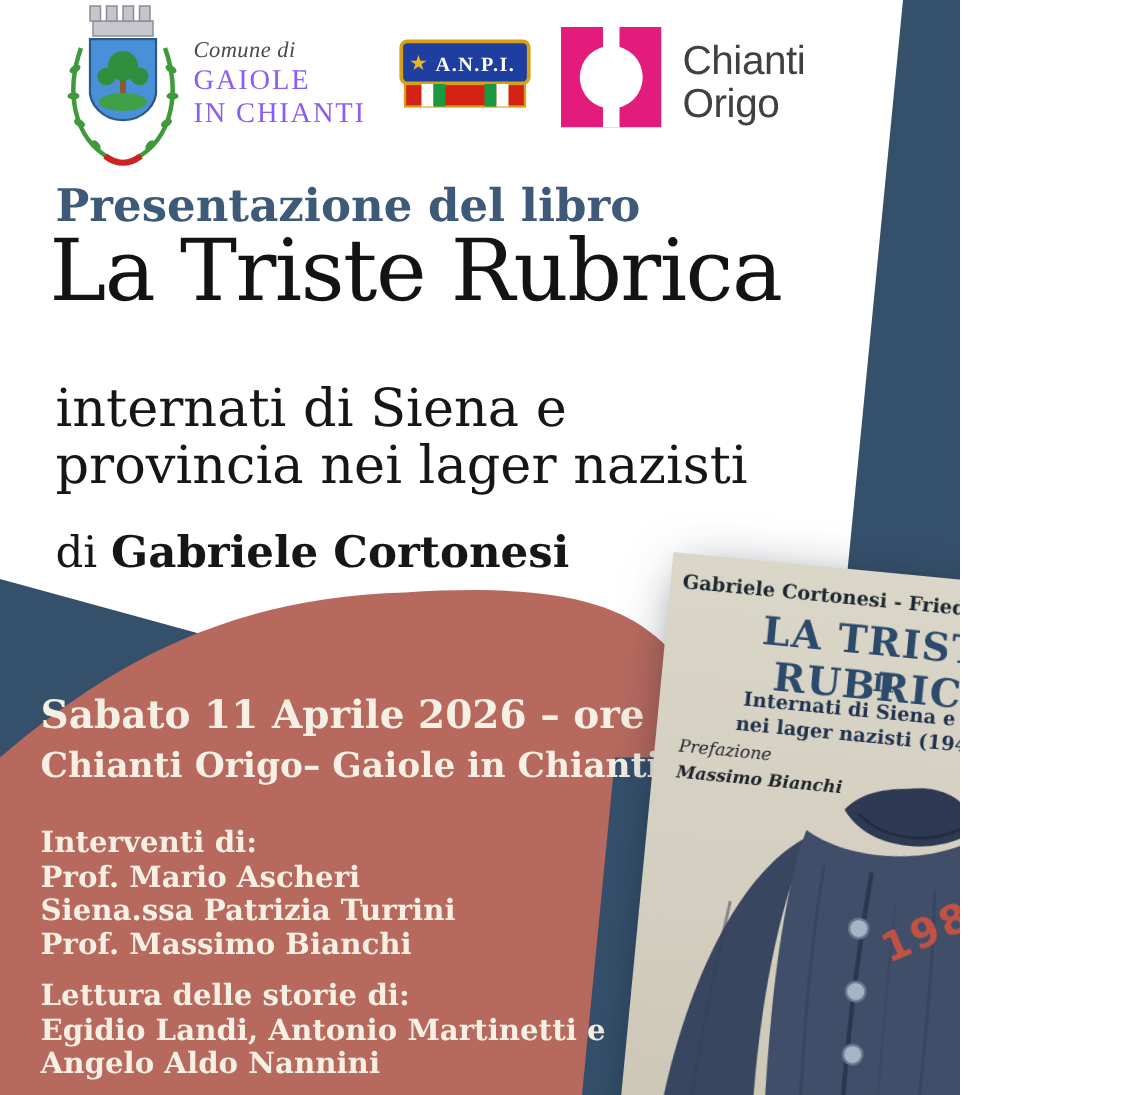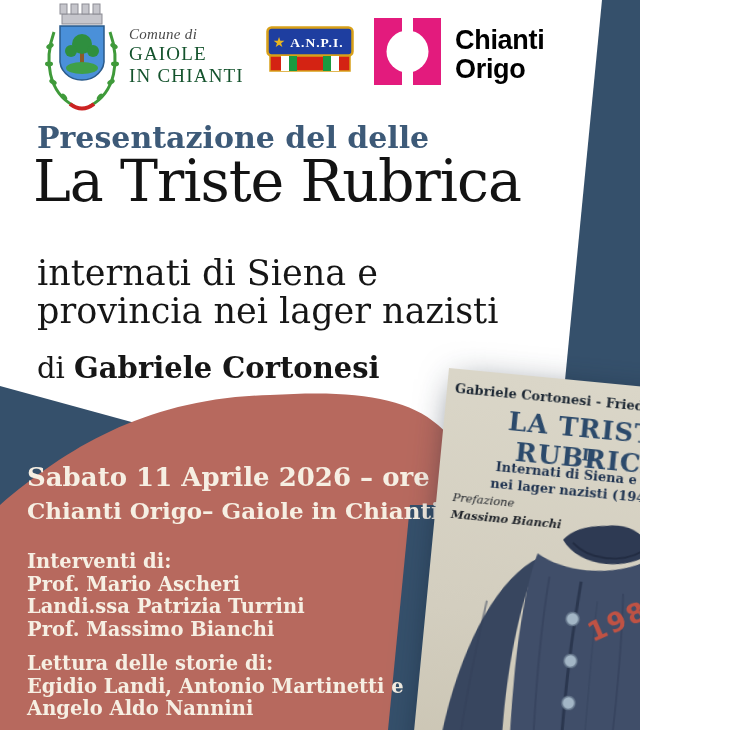--- a/index.html
+++ b/index.html
@@ -4,24 +4,24 @@
 <style>
   html,body{margin:0;padding:0;background:#ffffff;}
   #page{position:relative;width:640px;height:730px;overflow:hidden;background:#ffffff;
         font-family:"DejaVu Serif", serif;}
   .abs{position:absolute;}
   
   #bg-svg{position:absolute;left:0;top:0;z-index:1;}
   .hdr{z-index:2;}
   .comune-small{font-style:italic;font-size:15px;color:#4a4a4a;letter-spacing:.3px;
       font-family:"Liberation Serif", serif;}
-  .comune-big{font-size:19px;color:#14532d;letter-spacing:1.2px;
+  .comune-big{font-size:19px;color:#8b5cf6;letter-spacing:1.2px;
       font-family:"Liberation Serif", serif;line-height:22px;}
-  .origo-text{font-family:"Liberation Sans", sans-serif;font-weight:bold;font-size:27px;
-      line-height:29px;color:#000000;letter-spacing:-.3px;}
+  .origo-text{font-family:"Liberation Sans", sans-serif;font-weight:normal;font-size:27px;
+      line-height:29px;color:#404040;letter-spacing:-.3px;}
   
   .kicker{font-size:30px;font-weight:bold;color:#3d5a78;z-index:2;}
   .main-title{font-size:57px;color:#131313;letter-spacing:-1px;z-index:2;font-weight:400;}
   .subtitle{font-size:35px;color:#161616;line-height:1.08;z-index:2;margin-top:31px;}
   .byline{font-size:29px;color:#161616;line-height:1.2;z-index:2;}
   .byline b{font-weight:bold;}
   
   .rose-txt{color:#f6efe3;font-weight:bold;z-index:3;}
   .evt-date{font-size:26px;}
   .evt-loc{font-size:23px;}
@@ -114,40 +114,40 @@
   <svg class="abs hdr" style="left:374px;top:18px;" width="67" height="67" viewBox="0 0 67 67">
     <rect x="0" y="0" width="67" height="67" fill="#e31b7d"></rect>
     <rect x="28" y="0" width="11" height="67" fill="#ffffff"></rect>
     <circle cx="33.5" cy="33.5" r="21" fill="#ffffff"></circle>
   </svg>
   <div class="abs hdr origo-text" style="left:455px;top:26px;">
     <div>Chianti</div>
     <div>Origo</div>
   </div>
 
-  <div class="abs kicker" style="left:37px;top:120px;">Presentazione del delle</div>
+  <div class="abs kicker" style="left:37px;top:120px;">Presentazione del libro</div>
 
   <div class="abs main-title" style="left:33px;top:148px;">La Triste Rubrica</div>
 
   <div class="abs subtitle" style="left:37px;top:224px;">
     <div>internati di Siena e</div>
     <div>provincia nei lager nazisti</div>
   </div>
 
   <div class="abs byline" style="left:37px;top:306px;margin-top:45px;">
     <div><span>di </span><b>Gabriele Cortonesi</b></div>
   </div>
 
   <div class="abs rose-txt evt-date" style="left:27px;top:462px;">Sabato 11 Aprile 2026 – ore 17:00</div>
   <div class="abs rose-txt evt-loc" style="left:27px;top:497px;">Chianti Origo– Gaiole in Chianti</div>
 
   <div class="abs rose-txt evt-list" style="left:27px;top:551px;">
     <div>Interventi di:</div>
     <div>Prof. Mario Ascheri</div>
-    <div>Landi.ssa Patrizia Turrini</div>
+    <div>Siena.ssa Patrizia Turrini</div>
     <div>Prof. Massimo Bianchi</div>
   </div>
 
   <div class="abs rose-txt evt-list" style="left:27px;top:653px;">
     <div>Lettura delle storie di:</div>
     <div>Egidio Landi, Antonio Martinetti e</div>
     <div>Angelo Aldo Nannini</div>
   </div>
 
   <div id="book" class="abs">

